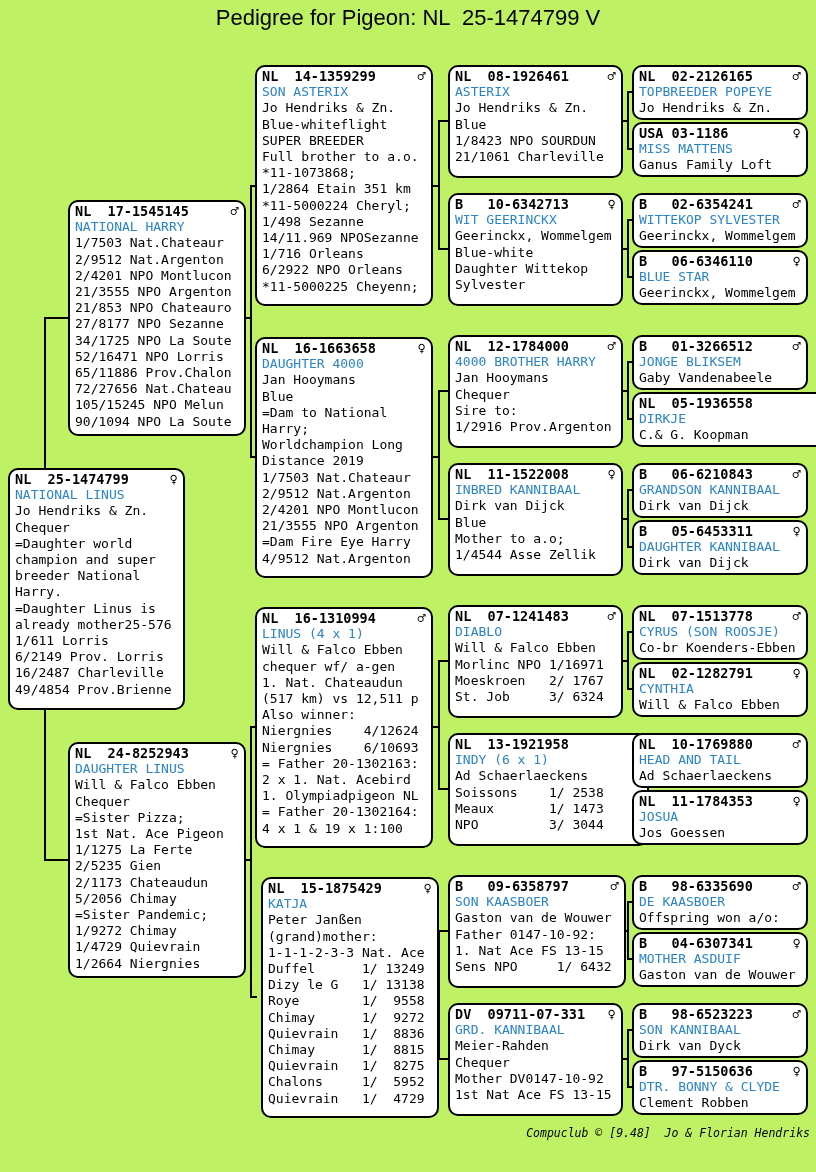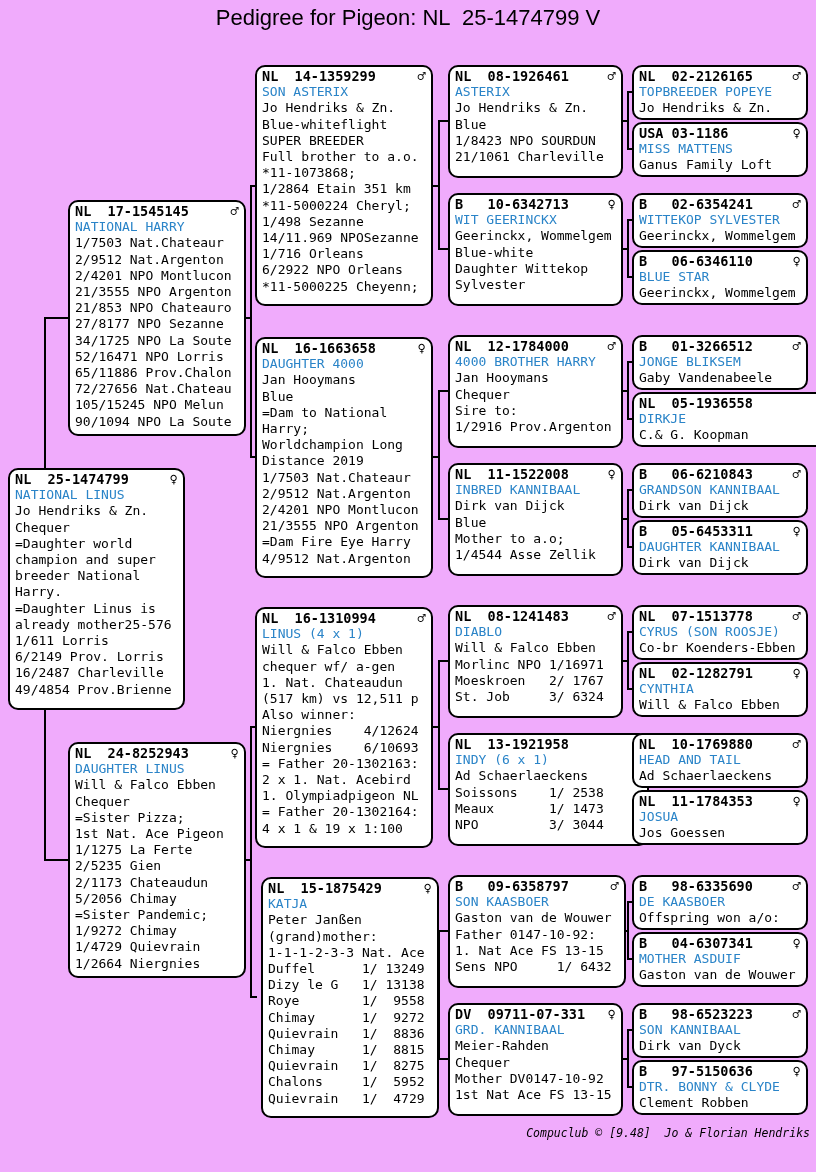--- a/index.html
+++ b/index.html
@@ -1,18 +1,18 @@
 <!DOCTYPE html>
 <html style="--name-blue: #2a84c8;"><head>
 <meta charset="utf-8">
 <style>
   :root { --name-blue: #2a84c8; }
   html,body { margin:0; padding:0; background:#fff; }
   .page {
-    position:relative; width:816px; height:1172px; background:#f0abfc;
+    position:relative; width:816px; height:1172px; background:#bef264;
     font-family:"DejaVu Sans Mono", monospace; color:#000; overflow:hidden;
   }
   .title {
     position:absolute; top:5px; left:0; width:816px; text-align:center;
     font-family:"Liberation Sans", sans-serif; font-size:22px; white-space:pre;
   }
   .box {
     position:absolute; box-sizing:border-box; background:#fff;
     border:2px solid #000; border-radius:10px; padding:1px 5px 0 5px; overflow:hidden;
   }
@@ -241,21 +241,21 @@
   </div>
   <div class="box" style="left:448px;top:463px;width:175px;height:113px">
     <div class="hdr"><span class="ring">NL  11-1522008</span><span class="sex">♀</span></div>
     <div class="pname">INBRED KANNIBAAL</div>
     <div class="body">Dirk van Dijck
 Blue
 Mother to a.o;
 1/4544 Asse Zellik</div>
   </div>
   <div class="box" style="left:448px;top:605px;width:175px;height:113px">
-    <div class="hdr"><span class="ring">NL  08-1241483</span><span class="sex">♂</span></div>
+    <div class="hdr"><span class="ring">NL  07-1241483</span><span class="sex">♂</span></div>
     <div class="pname">DIABLO</div>
     <div class="body">Will &amp; Falco Ebben
 Morlinc NPO 1/16971
 Moeskroen   2/ 1767
 St. Job     3/ 6324</div>
   </div>
   <div class="box" style="left:448px;top:733px;width:201px;height:113px">
     <div class="hdr"><span class="ring">NL  13-1921958</span><span class="sex">♀</span></div>
     <div class="pname">INDY (6 x 1)</div>
     <div class="body">Ad Schaerlaeckens

